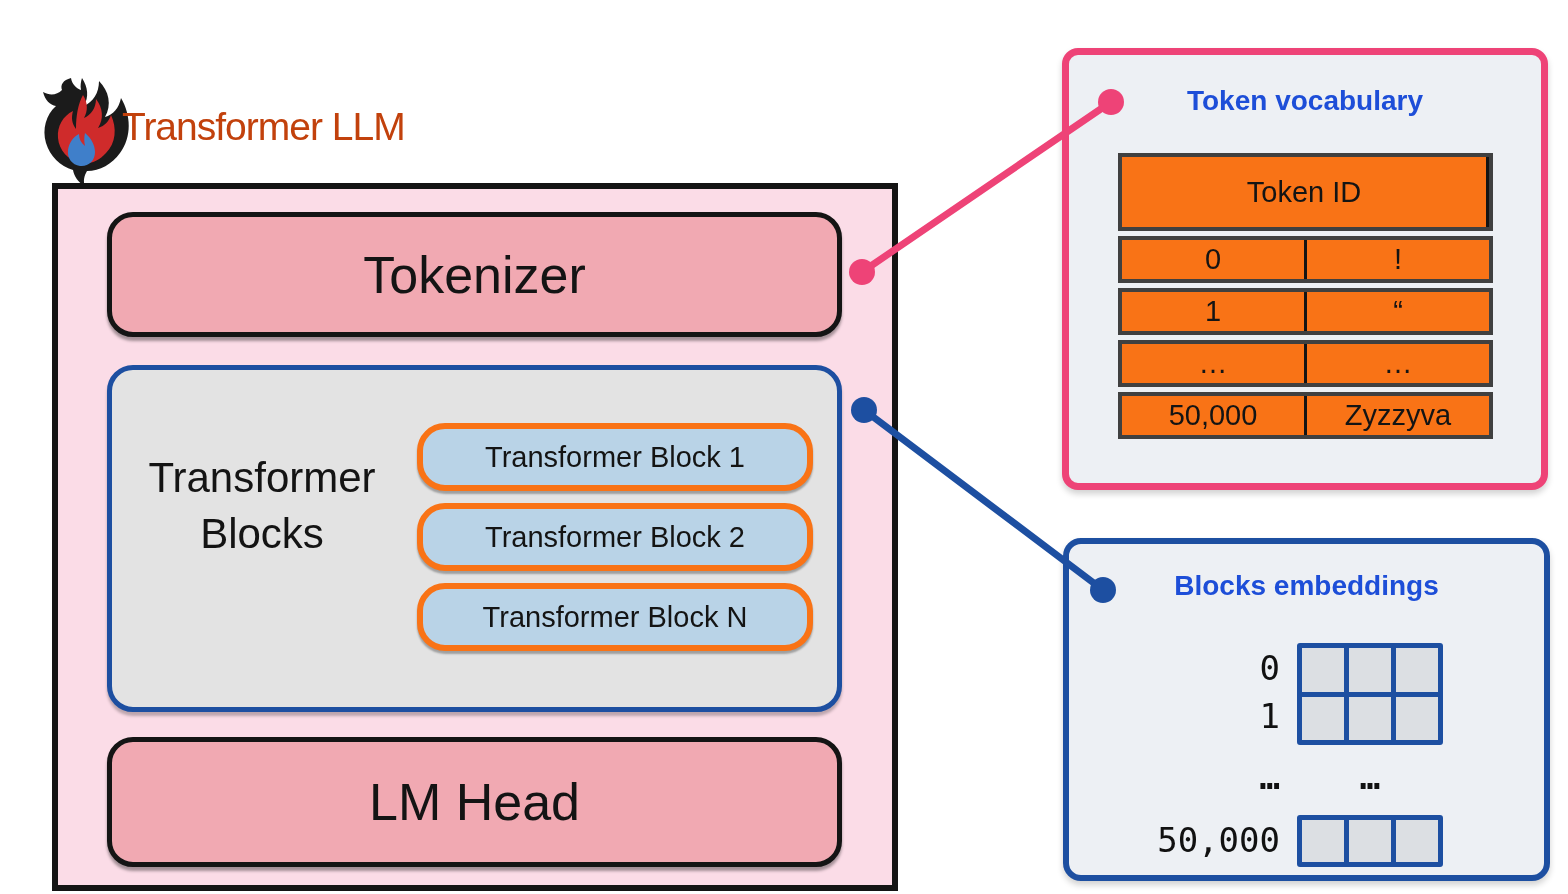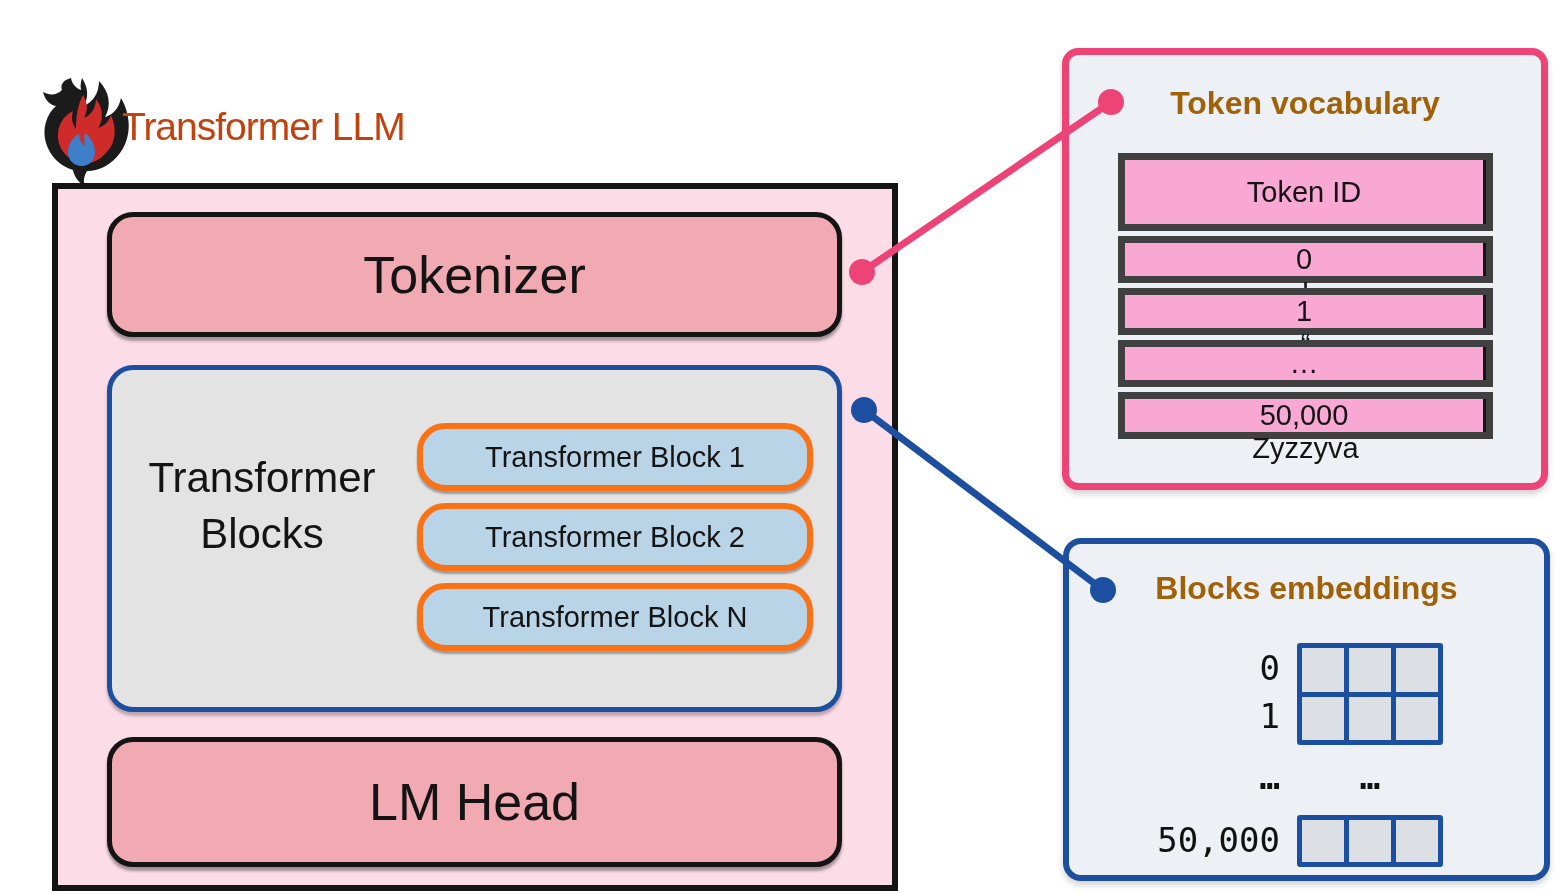--- a/index.html
+++ b/index.html
@@ -43,28 +43,28 @@
   }
   .tblock1{top:53px;} .tblock2{top:133px;} .tblock3{top:213px;}
   
   .panel{position:absolute;box-sizing:border-box;background:#edf0f4;
     box-shadow:0 4px 6px rgba(0,0,0,0.18);}
   .vocab-panel{left:1062px;top:48px;width:486px;height:442px;
     border:7px solid #ee4377;border-radius:16px;}
   .embed-panel{left:1063px;top:538px;width:487px;height:343px;
     border:6px solid #1d4fa1;border-radius:18px;}
   .panel-title{position:absolute;left:0;width:100%;text-align:center;
-    font-size:32px;font-weight:bold;color:#a16207;}
+    font-size:28px;font-weight:bold;color:#1d4ed8;}
   .vocab-title{top:30px;}
   .embed-title{top:26px;}
   
   .vtable{position:absolute;left:49px;top:98px;width:375px;
     display:flex;flex-direction:column;gap:5px;}
-  .vrow{display:flex;box-sizing:border-box;border:7px solid #404040;
-    background:#f9a8d4;height:47px;flex-direction:column;}
+  .vrow{display:flex;box-sizing:border-box;border:4px solid #404040;
+    background:#f97316;height:47px;}
   .vrow.vhead{height:78px;}
   .vcell{flex:1;display:flex;align-items:center;justify-content:center;
     font-size:29px;box-sizing:border-box;}
   .vcell:first-child{border-right:3px solid #141414;}
   
   .embed-label{
     position:absolute;right:264px;width:220px;text-align:right;
     font-family:"DejaVu Sans Mono",monospace;font-size:34px;line-height:42px;color:#111;
   }
   .el0{top:103px;} .el1{top:151px;} .el2{top:212px;font-weight:bold;} .el3{top:275px;}

